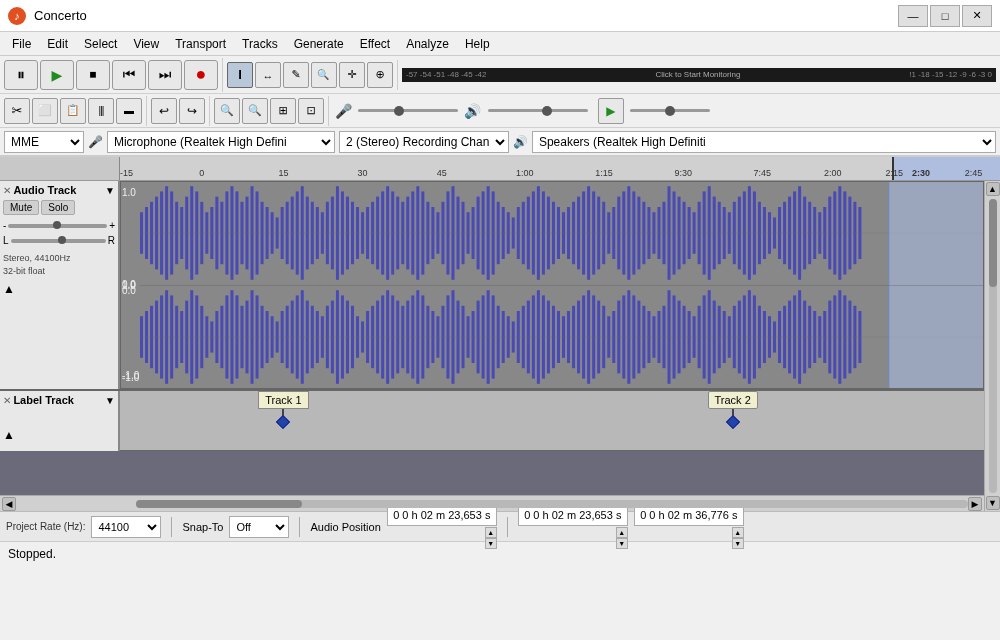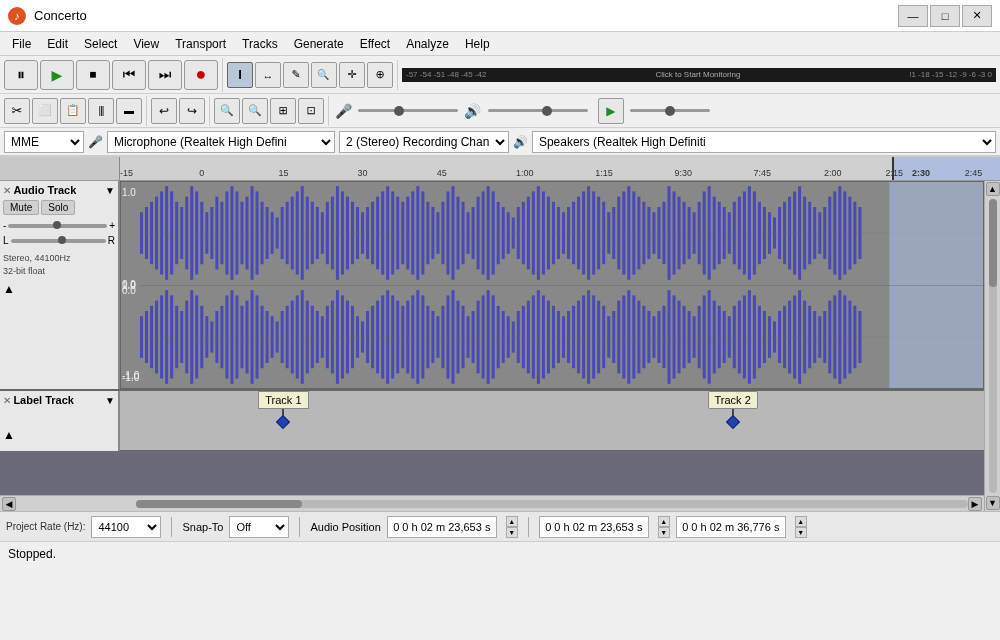--- a/index.html
+++ b/index.html
@@ -46,21 +46,21 @@
 
     
     #h-scrollbar { height: 16px; background: #d0d0d0; border-top: 1px solid #aaa; display: flex; align-items: center; padding: 0 2px; }
     .scroll-track { flex: 1; height: 8px; background: #b8b8b8; border-radius: 4px; margin-left: 120px; position: relative; }
     .scroll-thumb { position: absolute; left: 0; width: 20%; height: 100%; background: #888; border-radius: 4px; cursor: pointer; }
     .scroll-arrow { width: 14px; height: 14px; background: #c0c0c0; border: 1px solid #999; display: flex; align-items: center; justify-content: center; font-size: 9px; cursor: pointer; border-radius: 2px; }
 
     
     #statusbar { background: #f0f0f0; border-top: 1px solid #ccc; height: 28px; display: flex; align-items: center; padding: 0 6px; gap: 8px; font-size: 12px; }
     .bottom-select { height: 22px; border: 1px solid #aaa; background: white; font-size: 11px; padding: 0 2px; cursor: pointer; min-width: 60px; }
-    .time-field { display: flex; align-items: flex-end; gap: 9px; }
+    .time-field { display: flex; align-items: flex-end; gap: 1px; flex-direction: column; }
     .time-input { width: 110px; height: 22px; border: 1px solid #aaa; background: white; font-size: 11px; padding: 0 3px; text-align: center; }
     .time-spinner { display: flex; flex-direction: column; }
     .time-arrow { width: 12px; height: 11px; background: #ddd; border: 1px solid #aaa; display: flex; align-items: center; justify-content: center; font-size: 7px; cursor: pointer; line-height: 1; }
     .sel-dropdown { width: 340px; height: 22px; border: 1px solid #aaa; background: white; font-size: 11px; padding: 0 2px; cursor: pointer; }
     
     
     #v-scrollbar { width: 16px; background: #d0d0d0; border-left: 1px solid #aaa; display: flex; flex-direction: column; align-items: center; }
     .v-scroll-arrow { width: 14px; height: 14px; background: #c0c0c0; border: 1px solid #999; display: flex; align-items: center; justify-content: center; font-size: 9px; cursor: pointer; border-radius: 2px; margin: 1px; }
     .v-scroll-track { flex: 1; width: 8px; background: #b8b8b8; border-radius: 4px; margin: 2px; position: relative; }
     .v-scroll-thumb { position: absolute; top: 0; width: 100%; height: 30%; background: #888; border-radius: 4px; }

